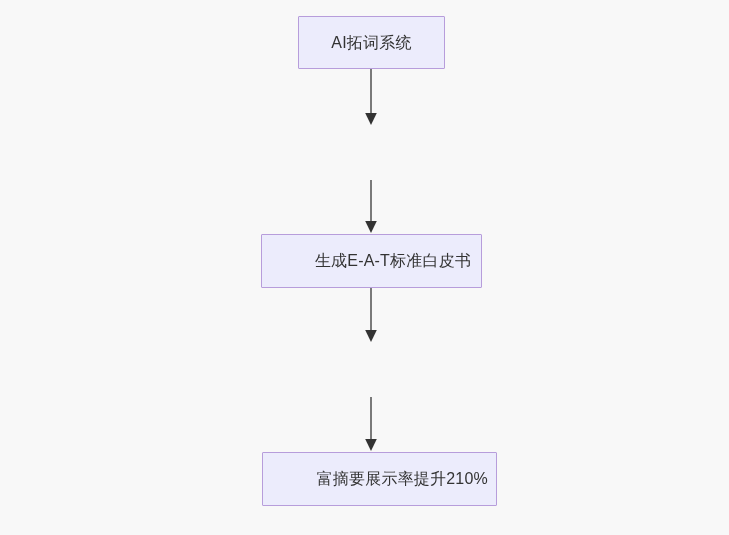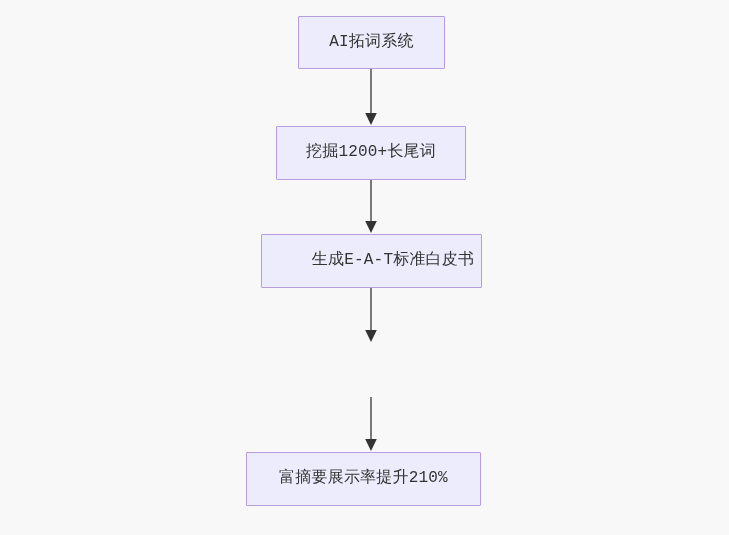--- a/index.html
+++ b/index.html
@@ -10,21 +10,20 @@
     width: 729px;
     height: 535px;
     background: #f8f8f8;
     font-family: "Liberation Sans", "DejaVu Sans", sans-serif;
     overflow: hidden;
   }
   #flowchart {
     position: relative;
     width: 638px;
     height: 535px;
-    font-family: Liberation Mono, monospace;
   }
   .node {
     position: absolute;
     box-sizing: border-box;
     background: #ececfc;
     border: 1.4px solid #b79ddb;
     border-radius: 1px;
     display: flex;
     align-items: center;
     justify-content: center;
@@ -44,21 +43,21 @@
   .edge svg {
     display: block;
     overflow: visible;
   }
 
   
   #node-1 { left: 298px; top: 16px;  width: 147px; height: 53px; }
   #node-2 { left: 276px; top: 126px; width: 190px; height: 54px; }
   #node-3 { left: 261px; top: 234px; width: 221px; height: 54px; padding-left: 43px; }
   #node-4 { left: 264px; top: 343px; width: 214px; height: 54px; }
-  #node-5 { left: 246px; top: 452px; width: 235px; height: 54px; }
+  #node-5 { left: 262px; top: 452px; width: 235px; height: 54px; justify-content: flex-end; }
 
   
   #edge-1 { left: 363px; top: 69px;  width: 16px; height: 57px; }
   #edge-2 { left: 363px; top: 180px; width: 16px; height: 54px; }
   #edge-3 { left: 363px; top: 288px; width: 16px; height: 55px; }
   #edge-4 { left: 363px; top: 397px; width: 16px; height: 55px; }
 </style>
 </head>
 <body>
 
@@ -68,23 +67,20 @@
     <span class="node-label">AI拓词系统</span>
   </div>
 
   <div class="edge" id="edge-1">
     <svg width="16" height="57" viewBox="0 0 16 57" xmlns="http://www.w3.org/2000/svg" aria-hidden="true">
       <line x1="8" y1="0" x2="8" y2="46" stroke="#7a7a7a" stroke-width="2"></line>
       <polygon points="8,56 2.2,44 13.8,44" fill="#333333"></polygon>
     </svg>
   </div>
 
-  <div class="node" id="node-2">
-    <span class="node-label">挖掘1200+长尾词</span>
-  </div>
 
   <div class="edge" id="edge-2">
     <svg width="16" height="54" viewBox="0 0 16 54" xmlns="http://www.w3.org/2000/svg" aria-hidden="true">
       <line x1="8" y1="0" x2="8" y2="43" stroke="#7a7a7a" stroke-width="2"></line>
       <polygon points="8,53 2.2,41 13.8,41" fill="#333333"></polygon>
     </svg>
   </div>
 
   <div class="node" id="node-3">
     <span class="node-label">生成E-A-T标准白皮书</span>

